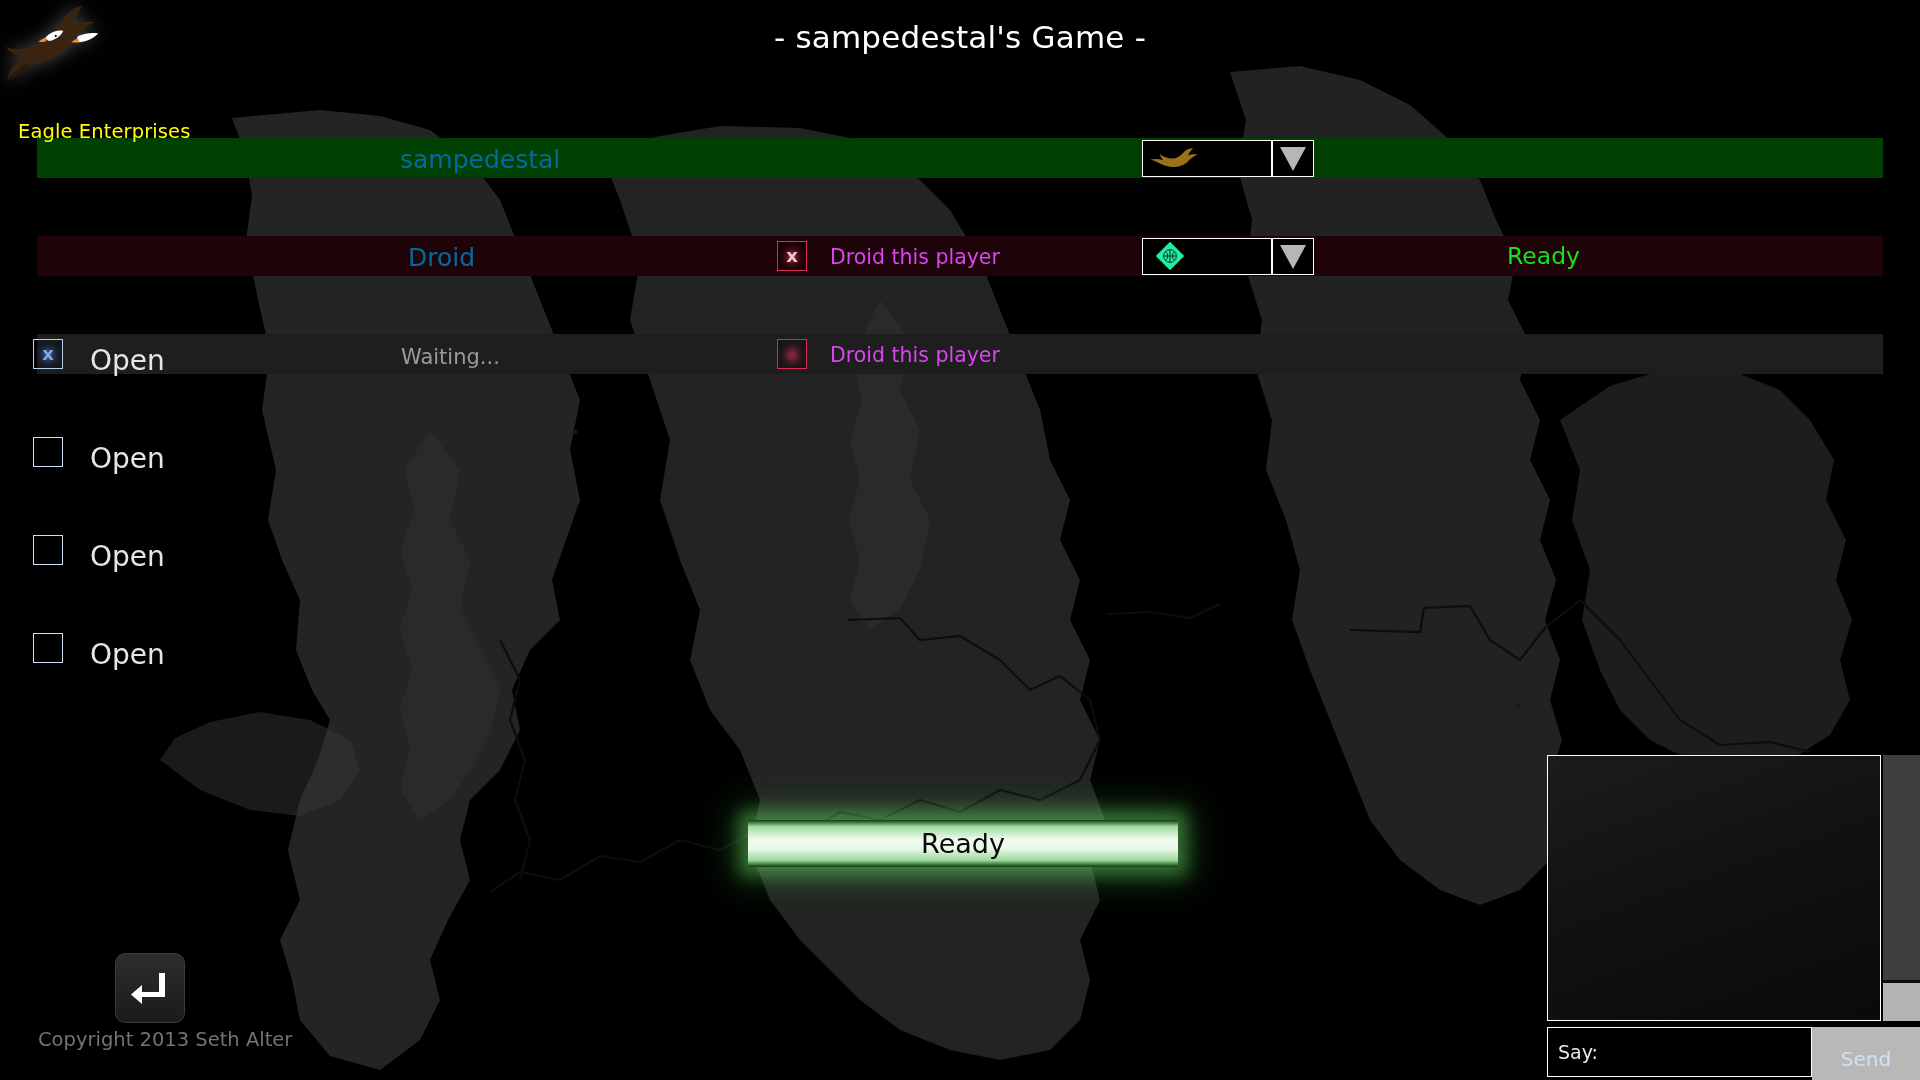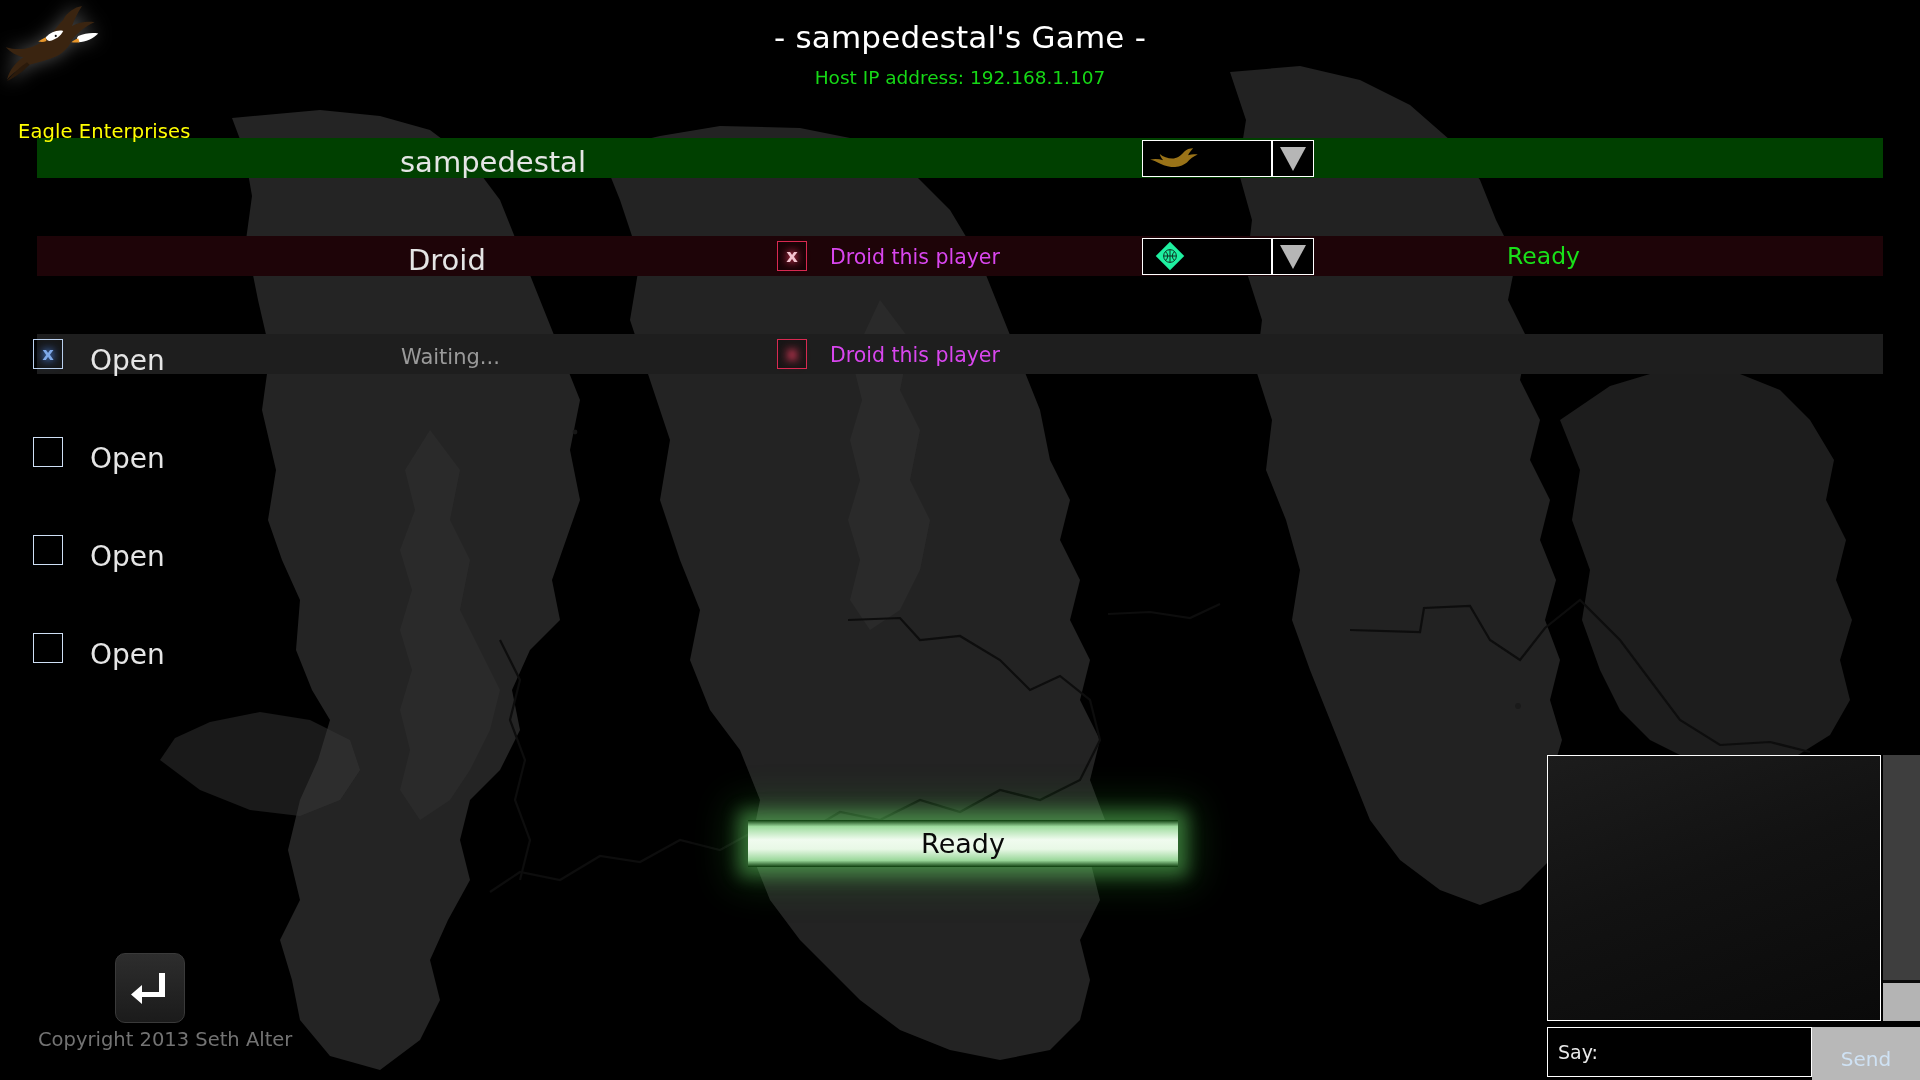--- a/index.html
+++ b/index.html
@@ -34,21 +34,21 @@
 
   .cb{position:absolute;width:30px;height:30px;box-sizing:border-box;
       border:1.6px solid #c9d8f0;background:rgba(0,0,0,.25);
       display:flex;align-items:center;justify-content:center;
       font-size:18px;font-weight:bold;line-height:1;}
   .cb.blue{border-color:#bcd2ef;color:#7ea8e8;text-shadow:0 0 7px #4f86e0,0 0 14px #3f6fd0;}
   .cb.red{border-color:#d82a52;color:#f3c3cf;text-shadow:0 0 7px #e04060,0 0 13px #c02040;}
   .cb.red.off{color:transparent;}
   .cb.plain{border-color:#cfe0f6;color:transparent;}
 
-  .pname{position:absolute;color:#e5e5e5;font-size:29px;white-space:nowrap;}
+  .pname{position:absolute;color:#0369a1;font-size:25px;white-space:nowrap;}
   .slotlabel{position:absolute;color:#e5e5e5;font-size:28px;white-space:nowrap;}
   .droidlabel{position:absolute;color:#d946ef;font-size:20.5px;white-space:nowrap;}
   .waiting{position:absolute;color:#9a9a9a;font-size:21px;white-space:nowrap;}
   .readytag{position:absolute;color:#19e019;font-size:23.5px;white-space:nowrap;}
 
   
   .fdrop{position:absolute;width:172px;height:37px;box-sizing:border-box;
       border:1.7px solid #ffffff;background:#000;display:flex;align-items:stretch;}
   .fdrop .ficon{flex:1 1 auto;position:relative;overflow:hidden;}
   .fdrop .fsep{width:1.7px;background:#ffffff;}
@@ -175,21 +175,20 @@
       <path d="M70,52 C66,54 62,56 58,59 C63,60 67,60 71,58 Z" fill="#e8962a"></path>
       <path d="M122,50 C132,46 144,44 154,46 C146,54 134,60 122,60
                C119,57 119,53 122,50 Z" fill="#ffffff"></path>
       <path d="M122,54 C118,55 114,57 111,60 C116,61 120,61 124,60 Z" fill="#e8962a"></path>
       <circle cx="86" cy="50" r="1.7" fill="#0c0c0c"></circle>
     </svg>
     <div id="brand">Eagle Enterprises</div>
   </div>
 
   <div id="game-title">- sampedestal's Game -</div>
-  <div id="host-ip">Host IP address: 192.168.1.107</div>
 
   <div id="slots">
 
     <div class="slot" style="top:138px;">
       <div class="band" style="background:#004000;"></div>
       <div class="pname" style="left:363px;top:7px;">sampedestal</div>
       <div class="fdrop" style="left:1105px;top:2px;">
         <div class="ficon">
           <svg viewBox="0 0 120 34" style="position:absolute;left:6px;top:1px;width:68px;height:32px;">
             <path d="M62,6 C66,2 72,0 78,0 C74,4 71,8 69,12

